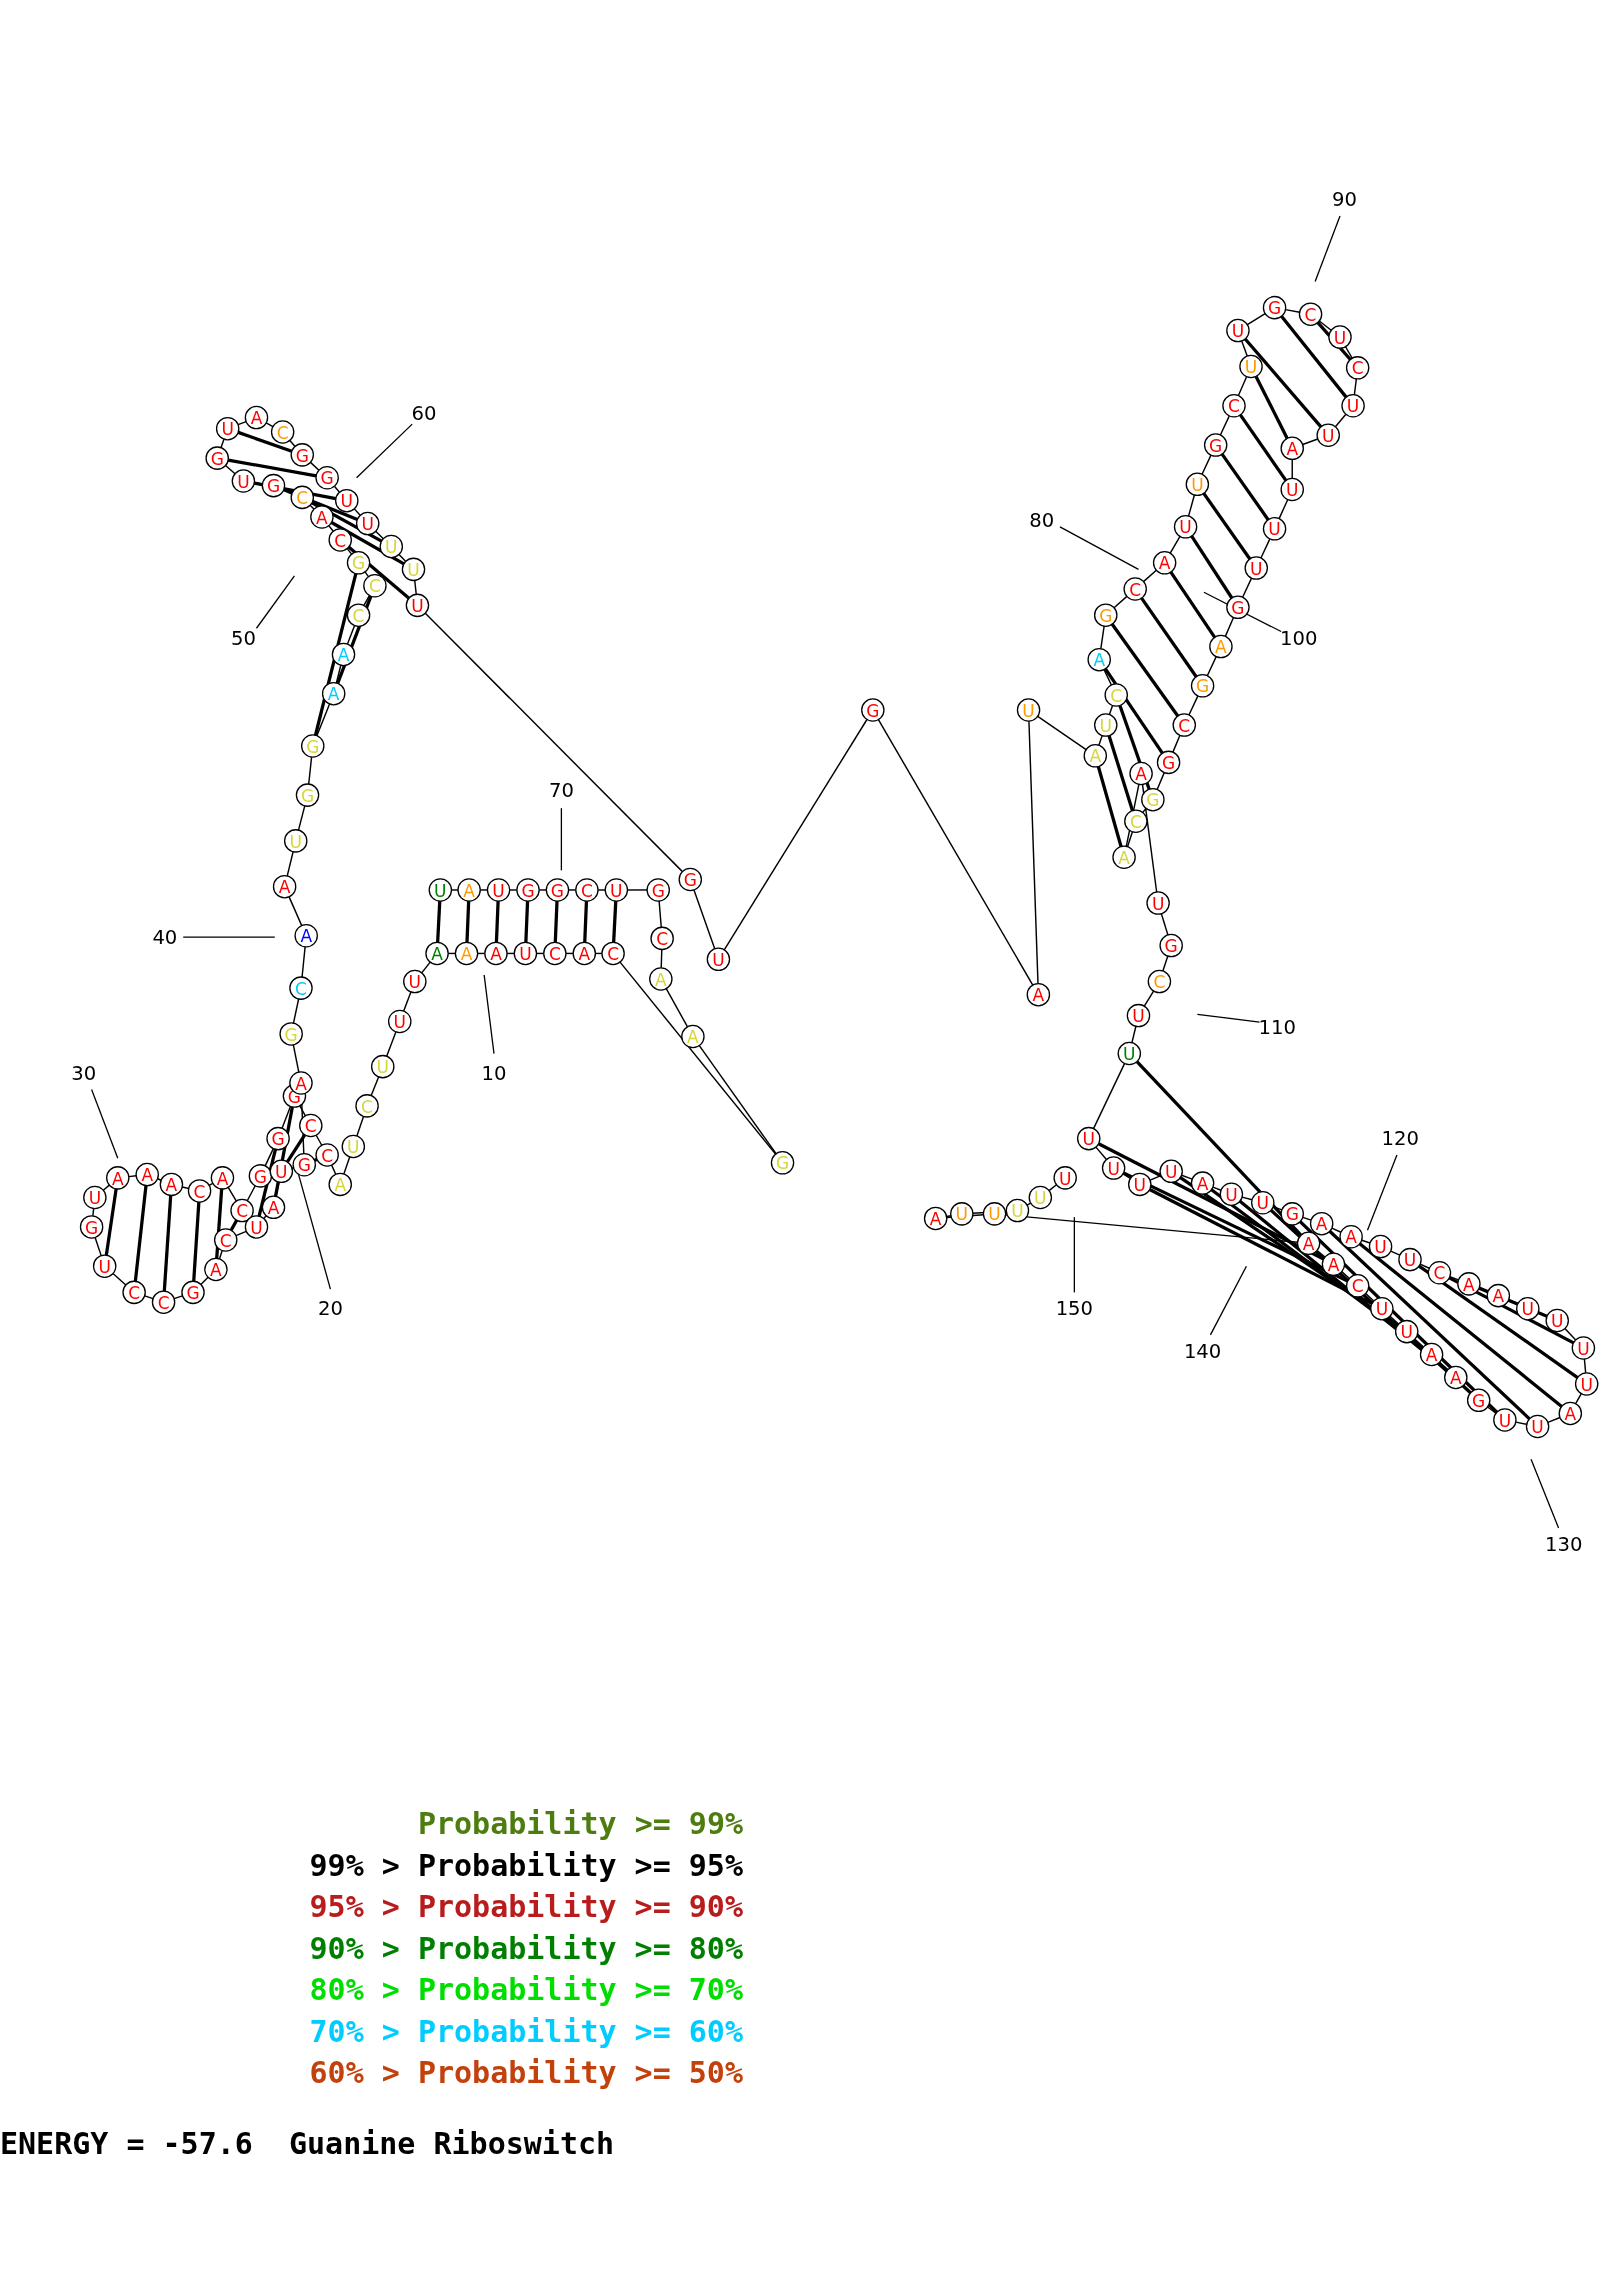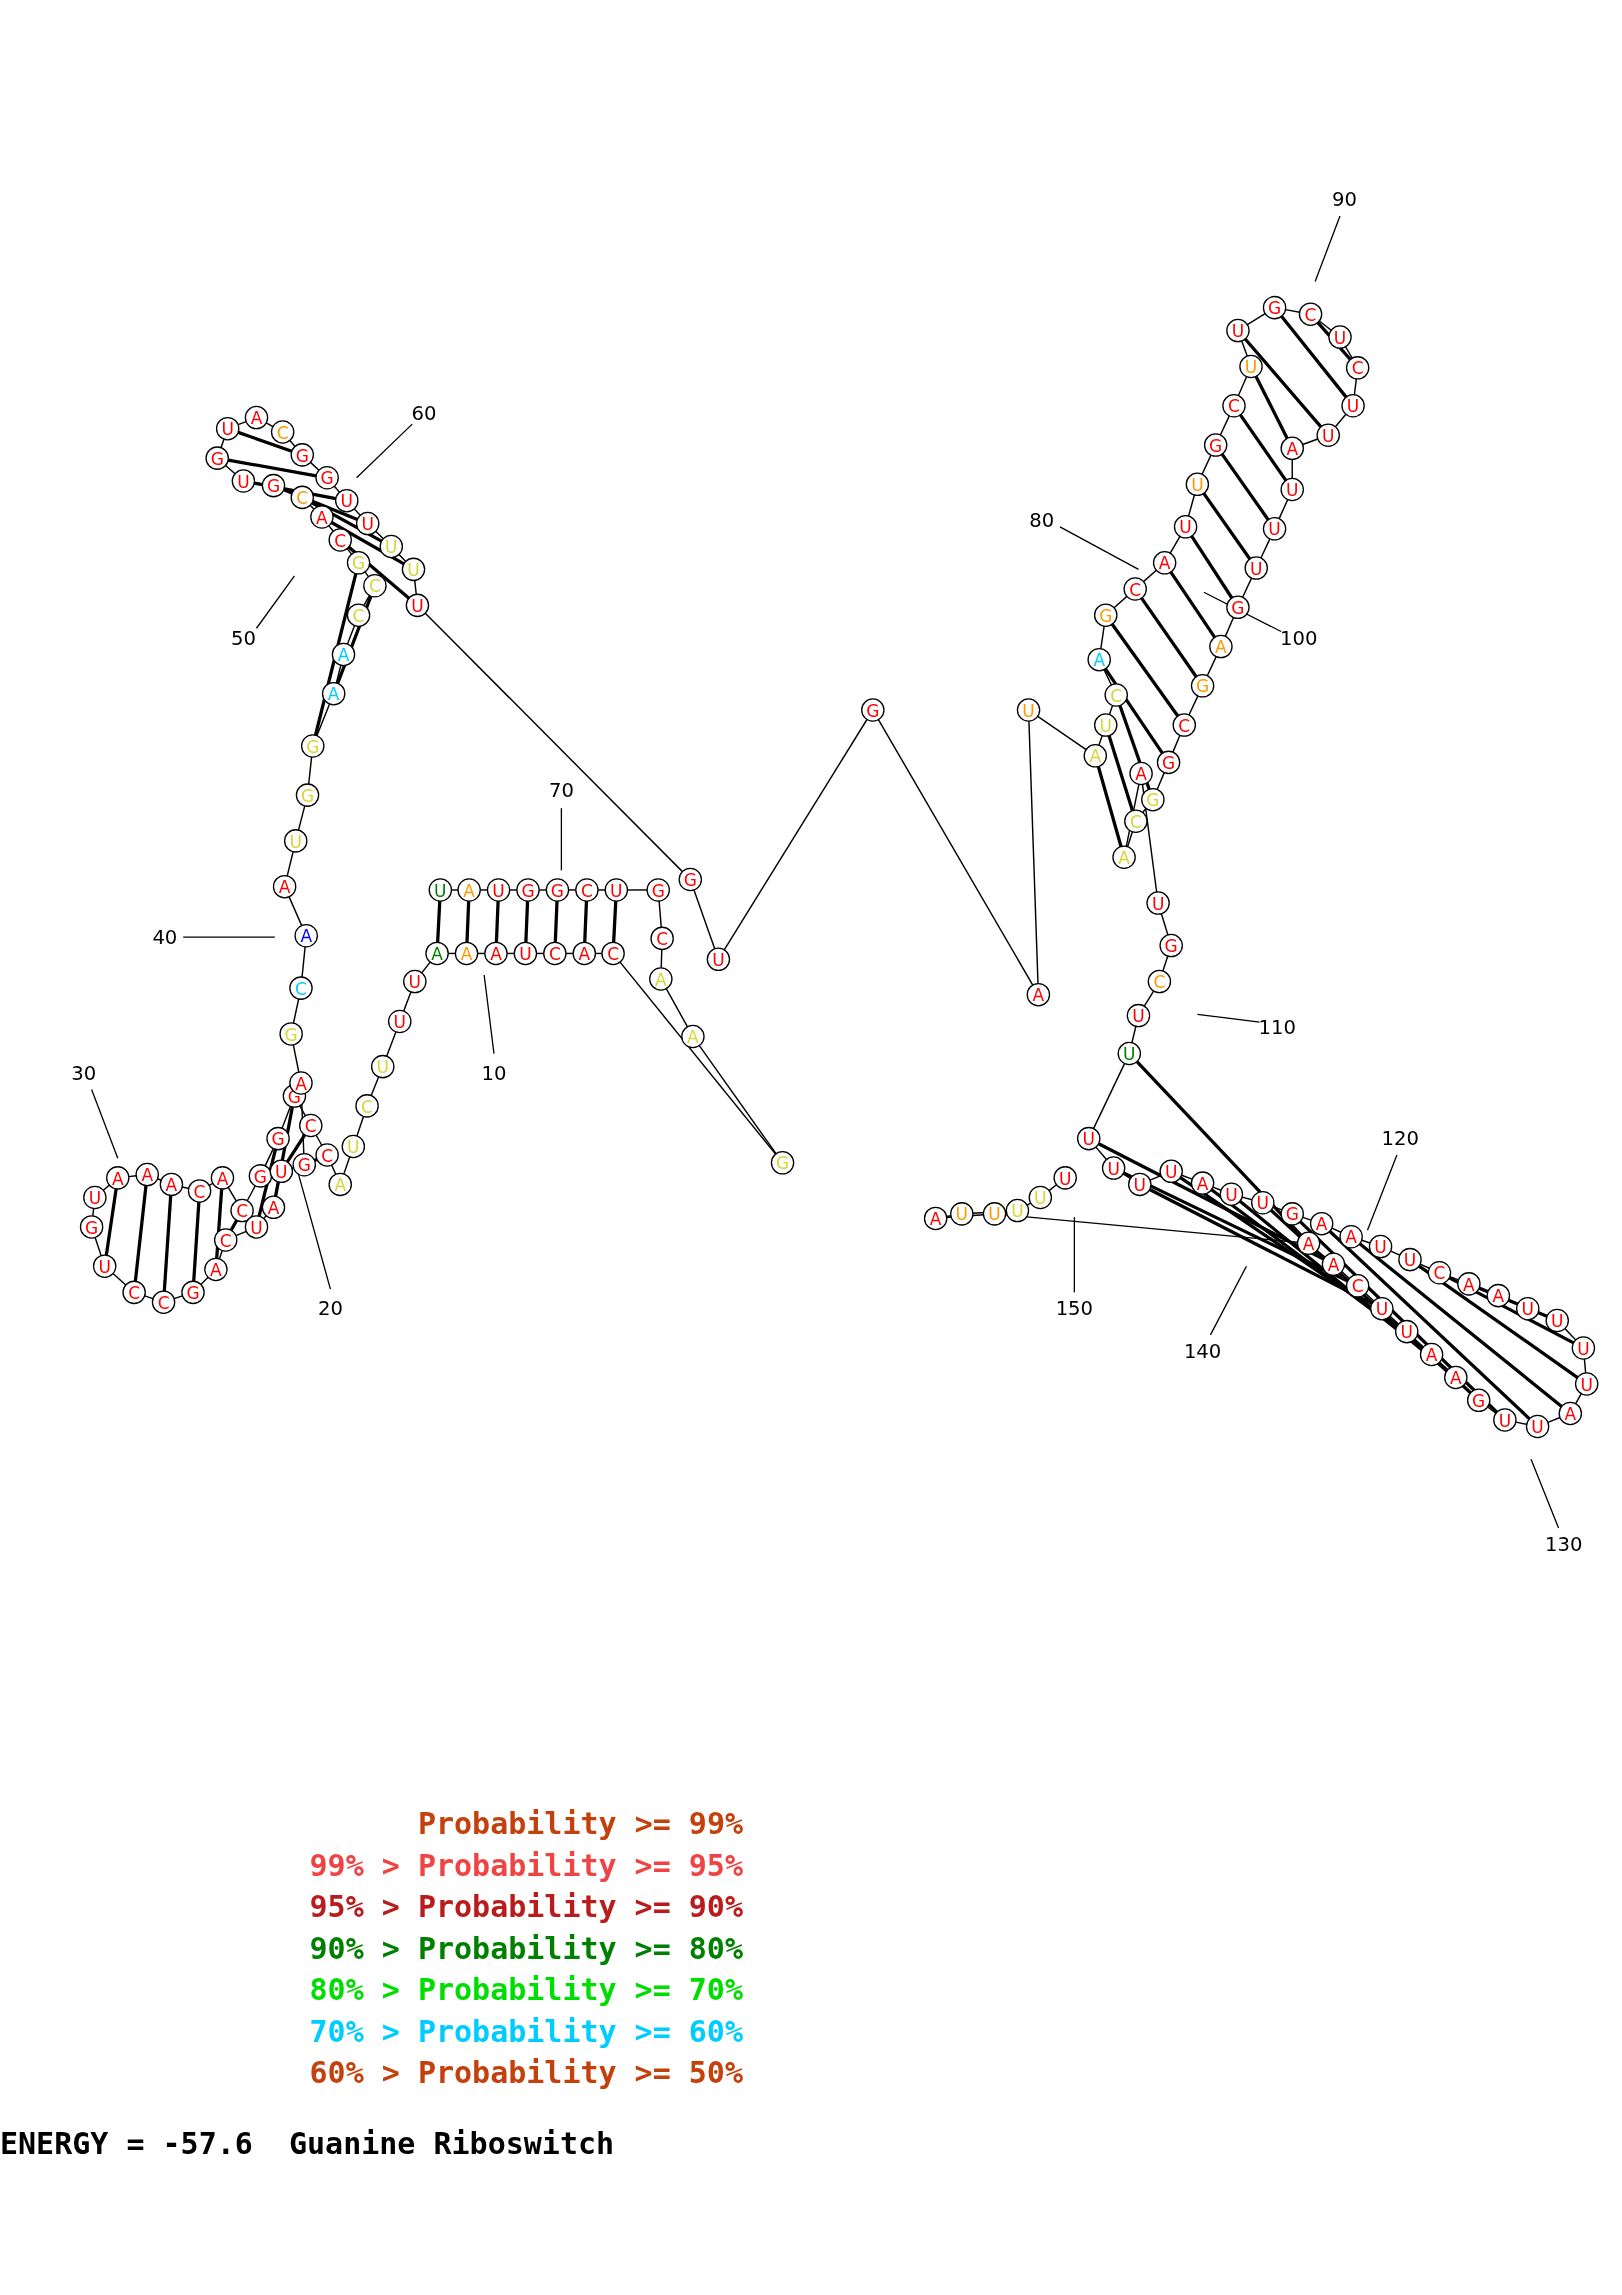--- a/index.html
+++ b/index.html
@@ -949,22 +949,22 @@
         </g>
         <g>
           <circle cx="1628" cy="1800" r="17" class="base-circle"></circle>
           <text x="1628" y="1801" class="base-letter" fill="#ff0000">U</text>
         </g>
       </g>
   </svg>
 </div>
 
 <div id="legend-area">
-  <div class="legend-row" style="color: #c2410c;">Probability &gt;= 99%</div>
-  <div class="legend-row" style="color: #ef4444;">99% &gt; Probability &gt;= 95%</div>
+  <div class="legend-row" style="color: #4d7c0f;">Probability &gt;= 99%</div>
+  <div class="legend-row" style="color: #000000;">99% &gt; Probability &gt;= 95%</div>
   <div class="legend-row" style="color: #b91c1c;">95% &gt; Probability &gt;= 90%</div>
   <div class="legend-row" style="color: rgb(0, 128, 0);">90% &gt; Probability &gt;= 80%</div>
   <div class="legend-row" style="color: rgb(0, 221, 0);">80% &gt; Probability &gt;= 70%</div>
   <div class="legend-row" style="color: rgb(0, 204, 255);">70% &gt; Probability &gt;= 60%</div>
   <div class="legend-row" style="color: #c2410c;">60% &gt; Probability &gt;= 50%</div>
   <div id="energy-row">ENERGY = -57.6  Guanine Riboswitch</div>
 </div>
 
 
 </body></html>

